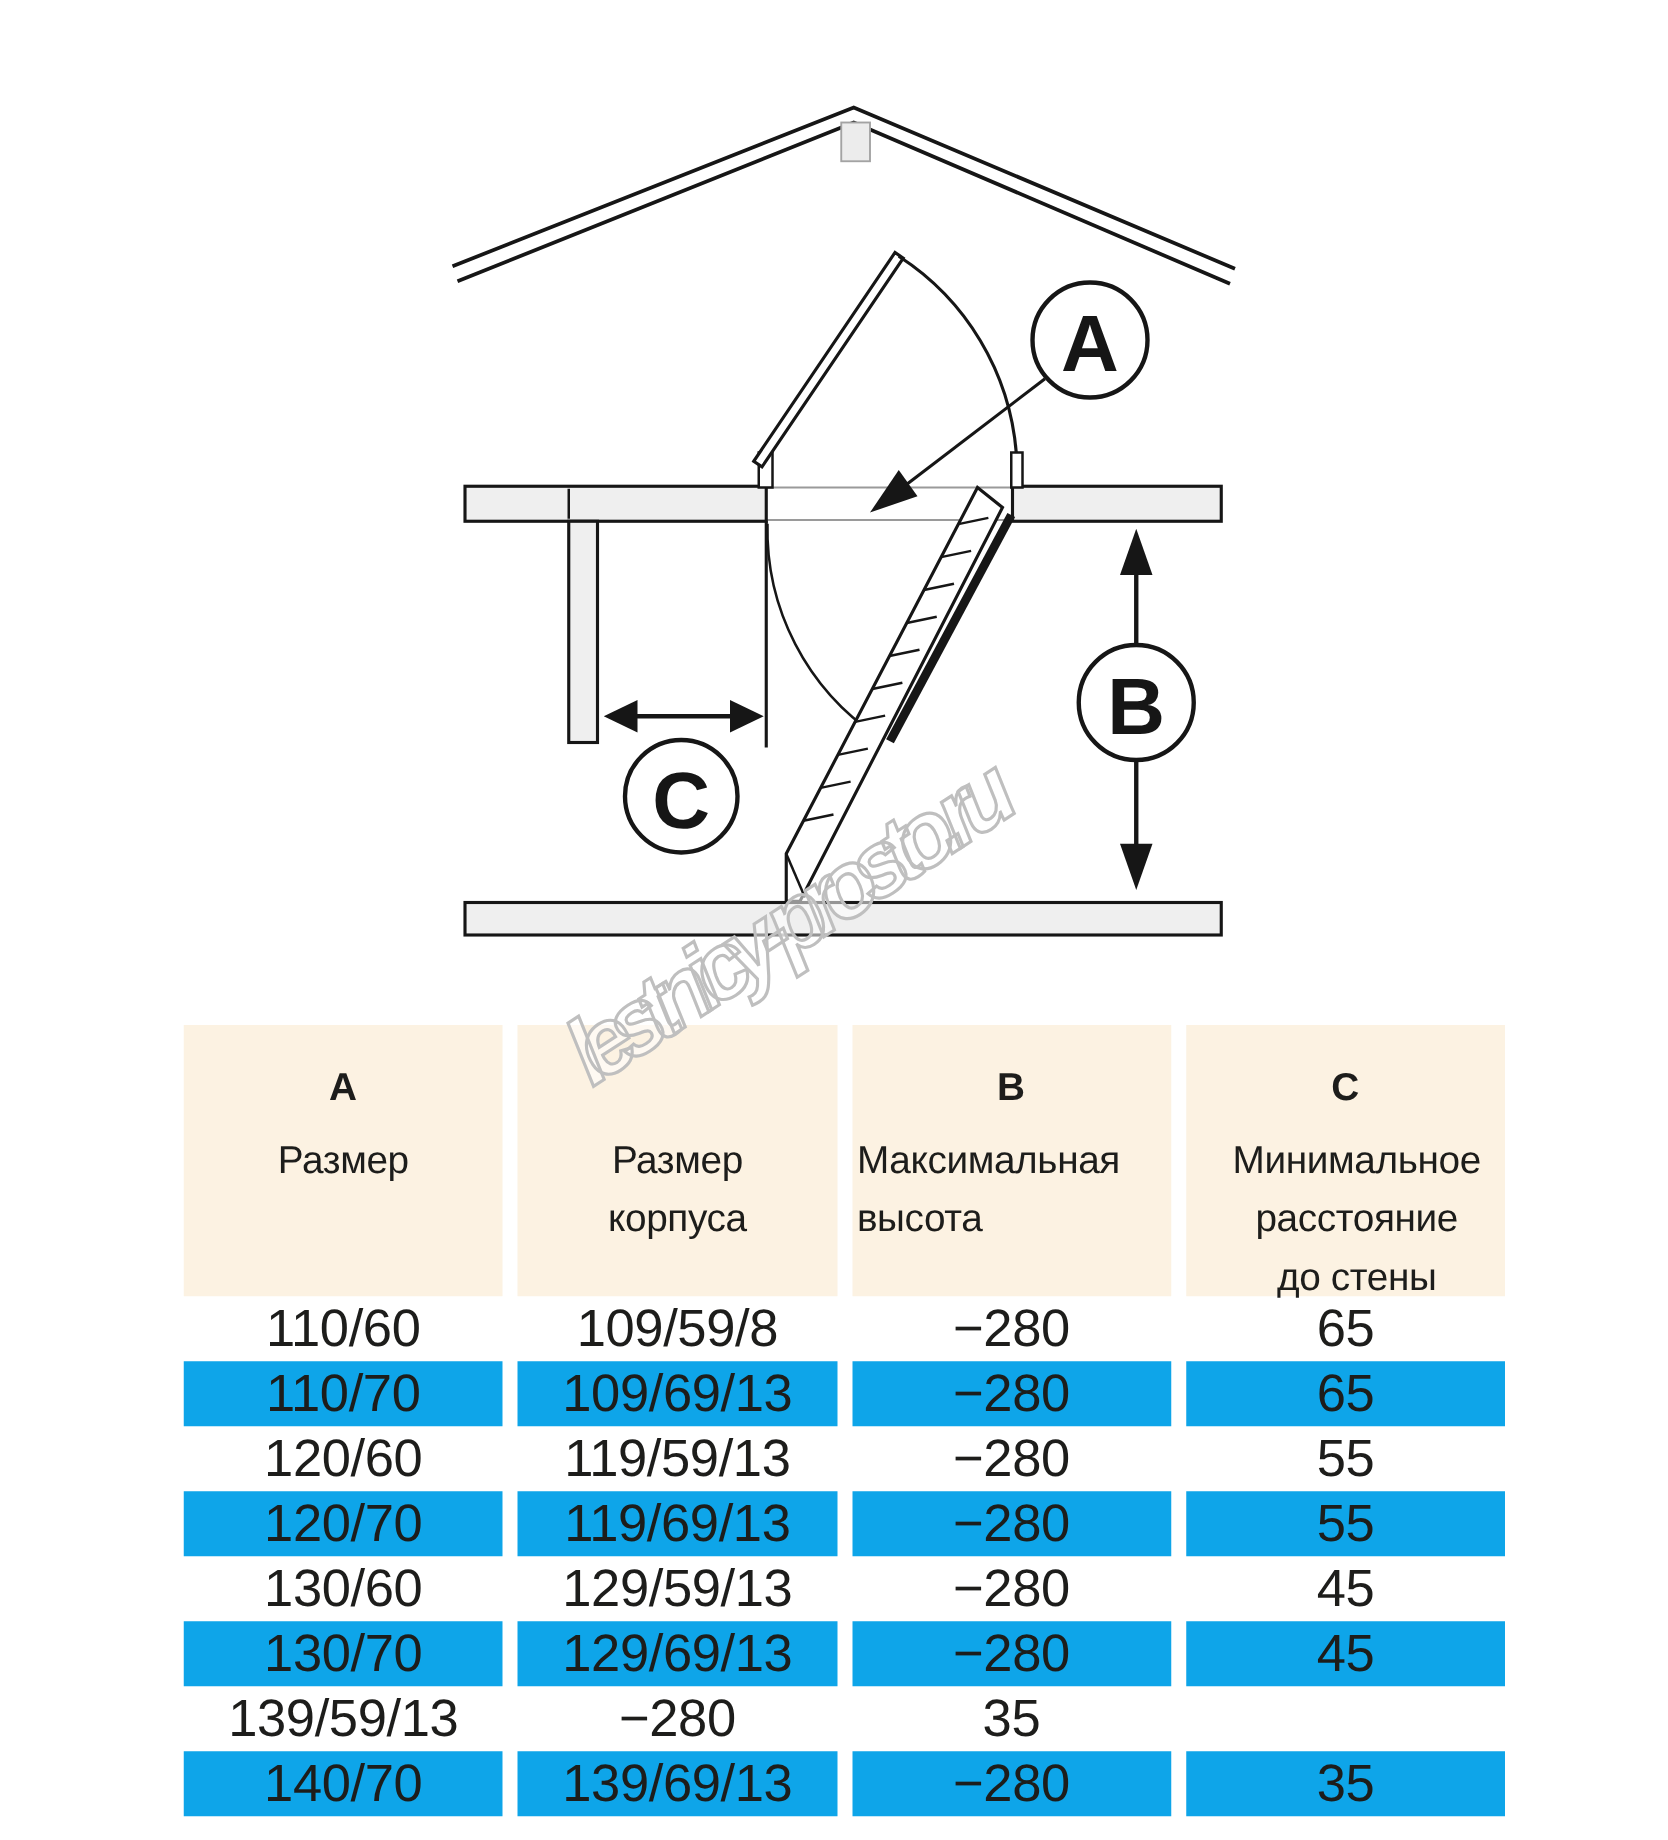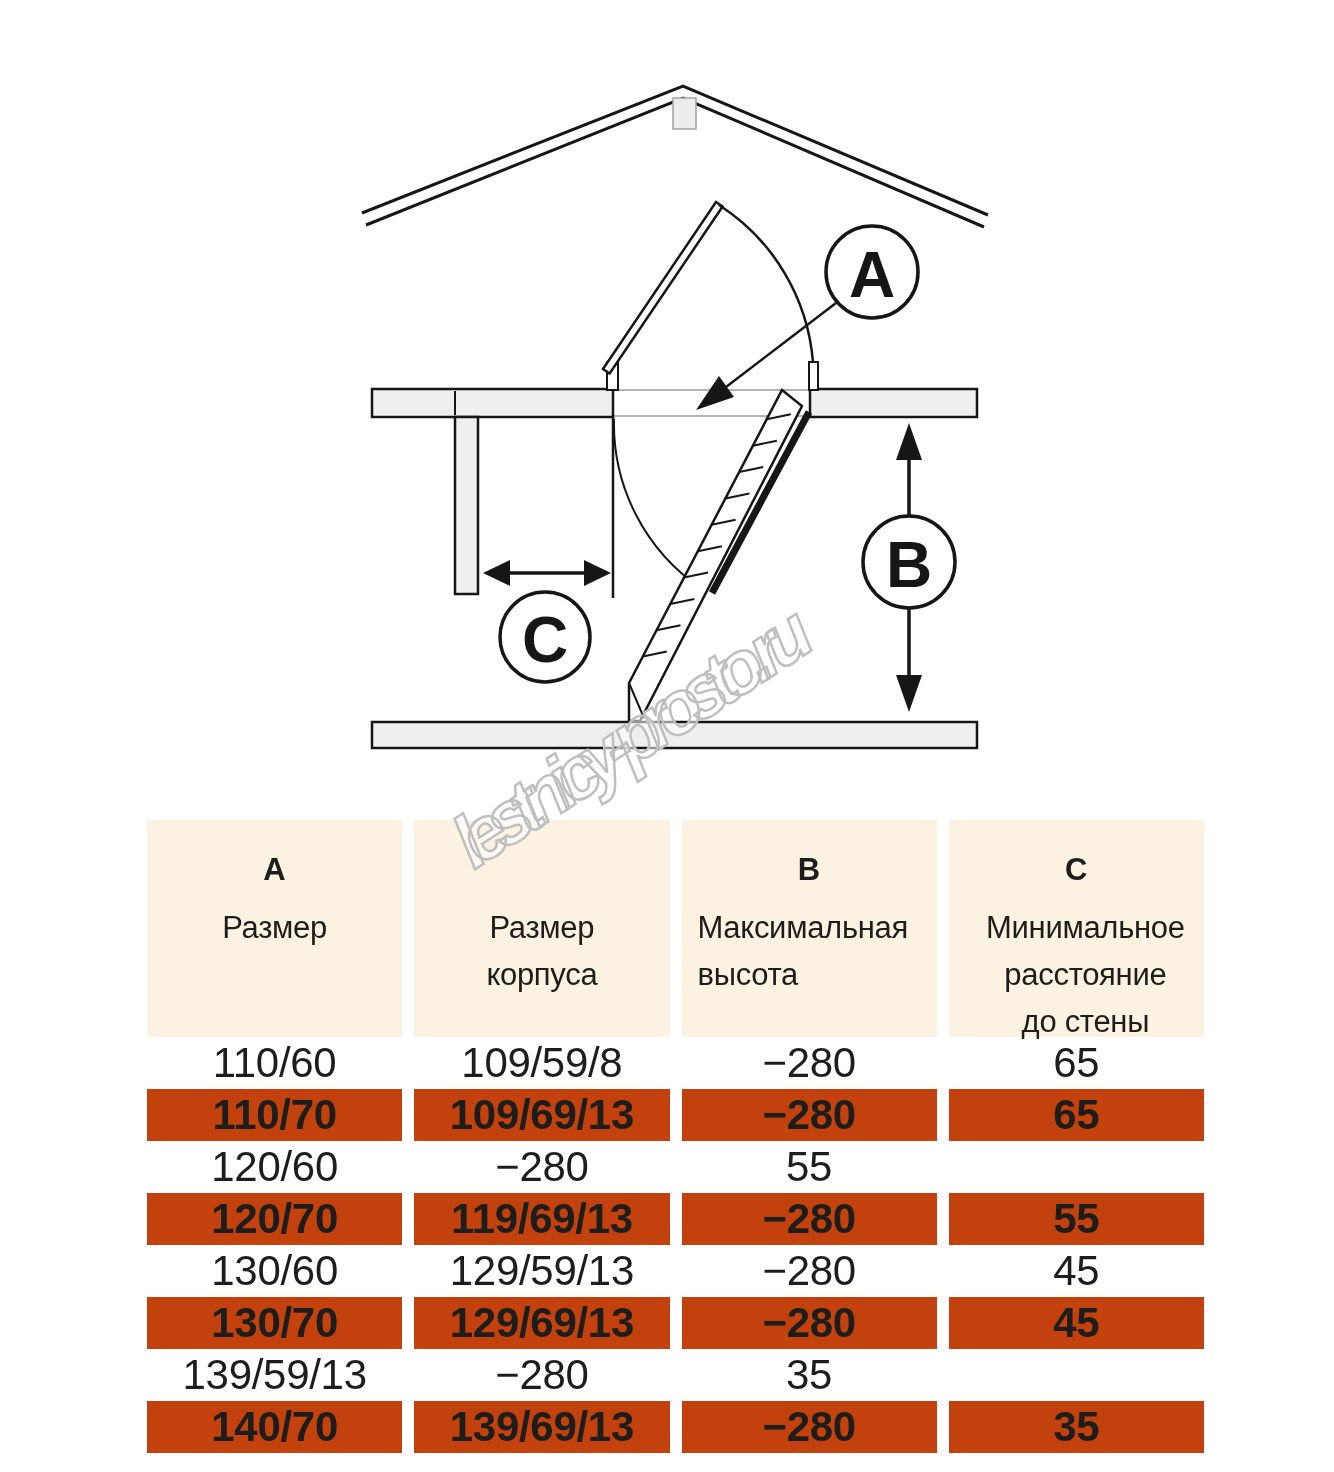--- a/index.html
+++ b/index.html
@@ -21,25 +21,25 @@
   }
   
   .spec-table{position:absolute;left:147px;top:820px;width:1057px;z-index:2;}
   .thead,.trow{display:grid;grid-template-columns:repeat(4,1fr);column-gap:12px;}
   .hcell{
     background:#fcf2e2;height:217px;box-sizing:border-box;
     padding-top:30px;text-align:center;
   }
   .hletter{font-weight:bold;font-size:31px;line-height:40px;height:40px;letter-spacing:0.5px;}
   .hdesc{margin-top:14px;font-size:31px;line-height:47px;white-space:pre-line;letter-spacing:-0.3px;}
-  .hcell.left-3 .hdesc{text-align:left;padding-left:16px;padding-right:4px;}
+  .hcell.left-3 .hdesc{text-align:left;padding-left:4px;padding-right:4px;}
   .hcell.left-4 .hdesc{text-align:center;padding-left:22px;padding-right:4px;}
   .trow{height:52px;}
   .tcell{font-size:42px;line-height:52px;text-align:center;letter-spacing:-0.3px;}
-  .trow.alt .tcell{background:#c2410c;font-weight:bold;}
+  .trow.alt .tcell{background:#0ea5e9;}
 </style>
 </head>
 <body>
 
 <div class="diagram-wrap">
 <svg width="1334" height="800" viewBox="0 0 1334 800" xmlns="http://www.w3.org/2000/svg">
 
   <g stroke="#161616" stroke-width="3" fill="none">
     <polyline points="362,213 683,86 988,215"></polyline>
     <polyline points="366,225 683,98 984,227"></polyline>
@@ -147,20 +147,21 @@
         <div class="tcell">65</div>
       </div>
       <div class="trow alt">
         <div class="tcell">110/70</div>
         <div class="tcell">109/69/13</div>
         <div class="tcell">−280</div>
         <div class="tcell">65</div>
       </div>
       <div class="trow">
         <div class="tcell">120/60</div>
+        <div class="tcell">119/59/13</div>
         <div class="tcell">−280</div>
         <div class="tcell">55</div>
       </div>
       <div class="trow alt">
         <div class="tcell">120/70</div>
         <div class="tcell">119/69/13</div>
         <div class="tcell">−280</div>
         <div class="tcell">55</div>
       </div>
       <div class="trow">

